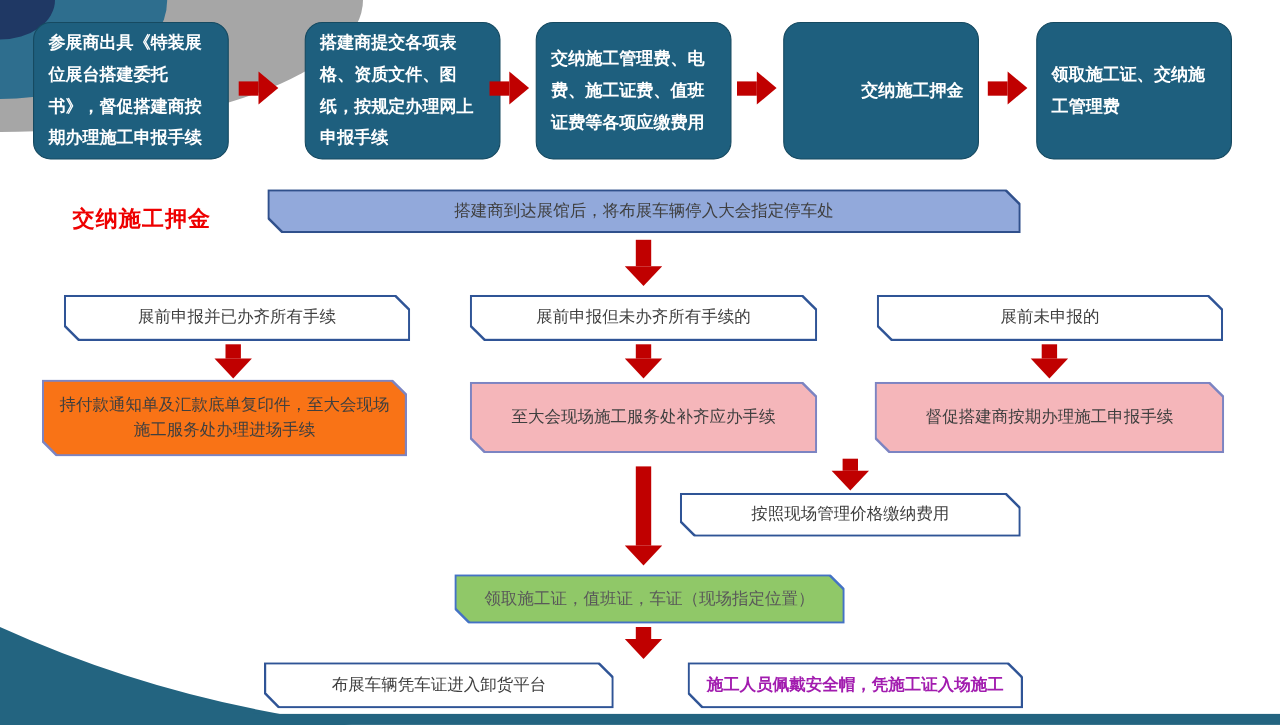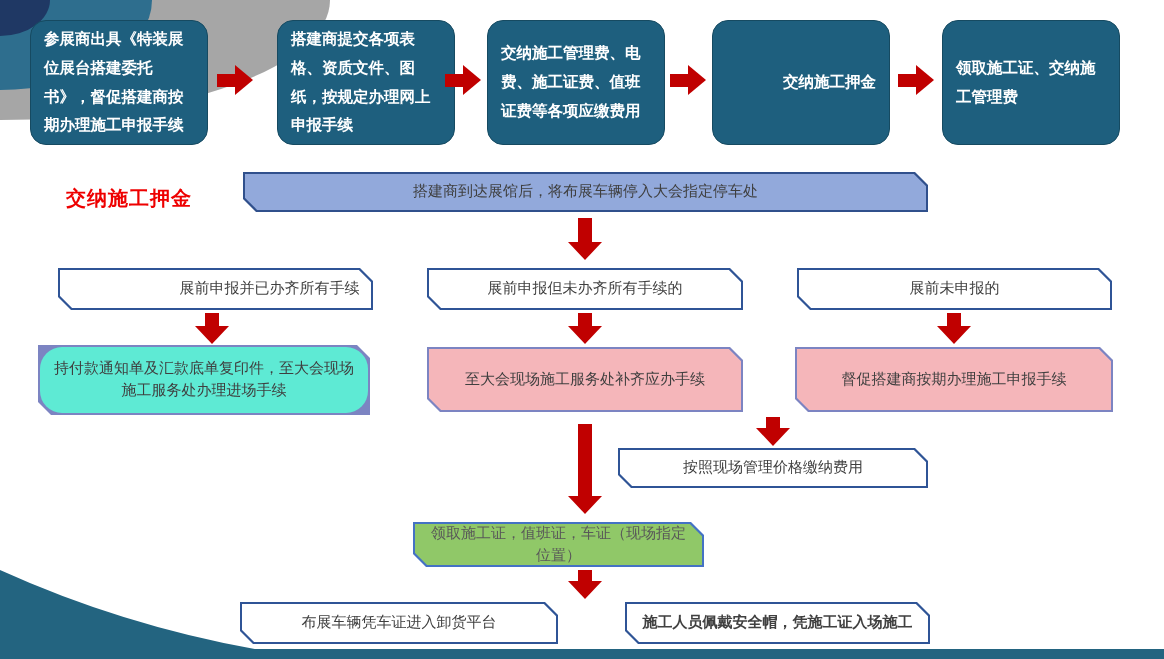--- a/index.html
+++ b/index.html
@@ -34,21 +34,21 @@
   .ar-stem{width:18px;height:13px;background:#C00000;}
   .ar-head{width:0;height:0;border-top:15px solid transparent;border-bottom:15px solid transparent;border-left:18px solid #C00000;}
   .arrow-down{position:absolute;display:flex;flex-direction:column;align-items:center;width:34px;}
   .ad-stem{width:14px;background:#C00000;}
   .ad-head{width:0;height:0;border-left:17px solid transparent;border-right:17px solid transparent;border-top:18px solid #C00000;}
 
   .page-title{
     position:absolute;left:66px;top:185px;color:#EE0000;font-weight:bold;
     font-size:20px;letter-spacing:1px;
   }
-  .bold-text{font-weight:bold;color:#404040;}
+  .bold-text{font-weight:bold;color:#a21caf;}
   svg{display:block;}
 </style>
 </head>
 <body>
 
 <div class="stage">
 
   <svg class="abs" style="left:0;top:0;" width="340" height="130" viewBox="0 0 340 130">
     <path d="M330,0 A330,120 0 0 1 0,120 L0,0 Z" fill="#A6A6A6"></path>
     <path d="M152,0 A152,90 0 0 1 0,90 L0,0 Z" fill="#2E6E8E"></path>
@@ -107,21 +107,21 @@
       <span>搭建商到达展馆后，将布展车辆停入大会指定停车处</span>
     </div>
   </div>
 
   <div class="arrow-down" style="left:568px;top:218px;">
     <div class="ad-stem" style="height:24px;"></div>
       <div class="ad-head"></div>
     </div>
 
   <div class="node snip" style="left:58px;top:268px;width:315px;height:42px;background:#2F5496;">
-    <div class="node-fill snip" style="background:#ffffff;justify-content:flex-end;">
+    <div class="node-fill snip" style="background:#ffffff;">
       <span>展前申报并已办齐所有手续</span>
     </div>
   </div>
   <div class="node snip" style="left:797px;top:268px;width:315px;height:42px;background:#2F5496;">
     <div class="node-fill snip" style="background:#ffffff;">
       <span>展前未申报的</span>
     </div>
   </div>
   <div class="node snip" style="left:427px;top:268px;width:316px;height:42px;background:#2F5496;">
     <div class="node-fill snip" style="background:#ffffff;">
@@ -136,21 +136,21 @@
   <div class="arrow-down" style="left:568px;top:313px;">
     <div class="ad-stem" style="height:13px;"></div>
       <div class="ad-head"></div>
     </div>
   <div class="arrow-down" style="left:937px;top:313px;">
     <div class="ad-stem" style="height:13px;"></div>
       <div class="ad-head"></div>
     </div>
 
   <div class="node snip" style="left:38px;top:345px;width:332px;height:70px;background:#7C84C2;">
-    <div class="node-fill snip" style="background:#5eead4;border-radius:22px;">
+    <div class="node-fill snip" style="background:#f97316;">
       <span>持付款通知单及汇款底单复印件，至大会现场施工服务处办理进场手续</span>
     </div>
   </div>
   <div class="node snip" style="left:427px;top:347px;width:316px;height:65px;background:#7C84C2;">
     <div class="node-fill snip" style="background:#F5B6BA;">
       <span>至大会现场施工服务处补齐应办手续</span>
     </div>
   </div>
   <div class="node snip" style="left:795px;top:347px;width:318px;height:65px;background:#7C84C2;">
     <div class="node-fill snip" style="background:#F5B6BA;">
@@ -167,21 +167,21 @@
     <div class="ad-stem" style="height:11px;"></div>
       <div class="ad-head"></div>
     </div>
 
   <div class="node snip" style="left:618px;top:448px;width:310px;height:40px;background:#2F5496;">
     <div class="node-fill snip" style="background:#ffffff;">
       <span>按照现场管理价格缴纳费用</span>
     </div>
   </div>
 
-  <div class="node snip" style="left:413px;top:522px;width:291px;height:45px;background:#4472C4;">
+  <div class="node snip" style="left:413px;top:522px;width:355px;height:45px;background:#4472C4;">
     <div class="node-fill snip" style="background:#90C868;color:#595959;">
       <span>领取施工证，值班证，车证（现场指定位置）</span>
     </div>
   </div>
 
   <div class="arrow-down" style="left:568px;top:570px;">
     <div class="ad-stem" style="height:11px;"></div>
       <div class="ad-head"></div>
     </div>
 

